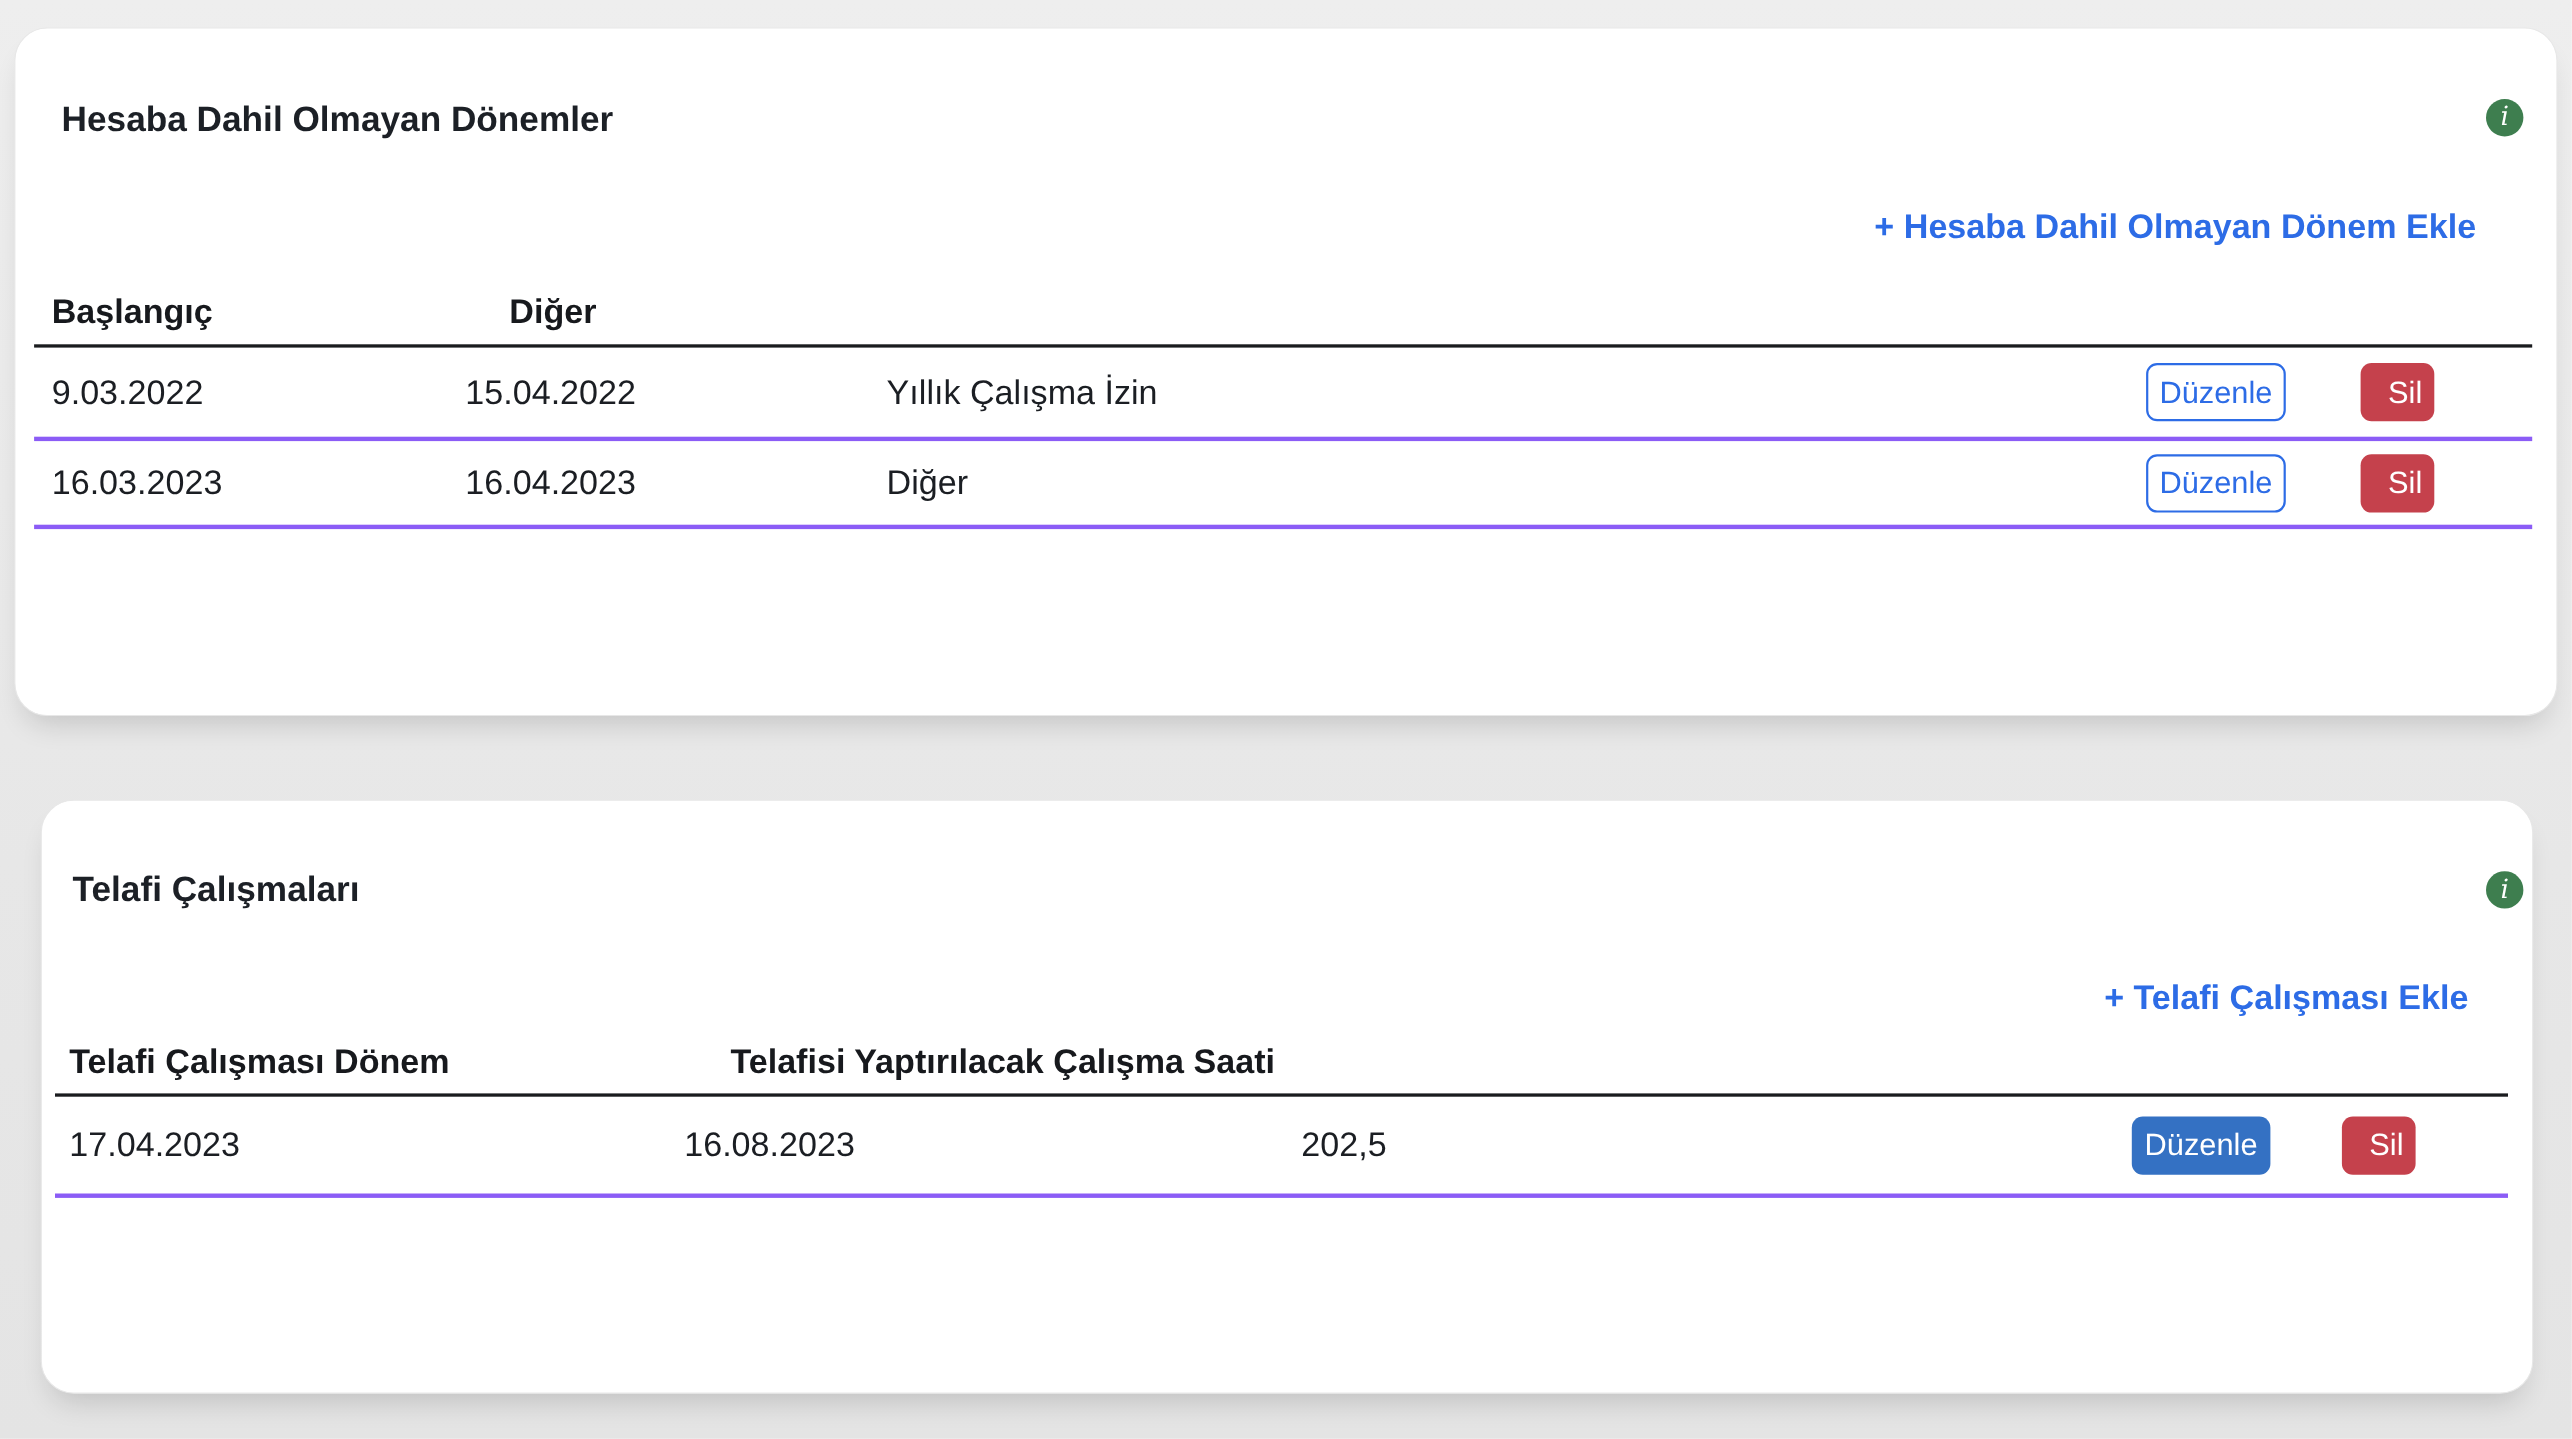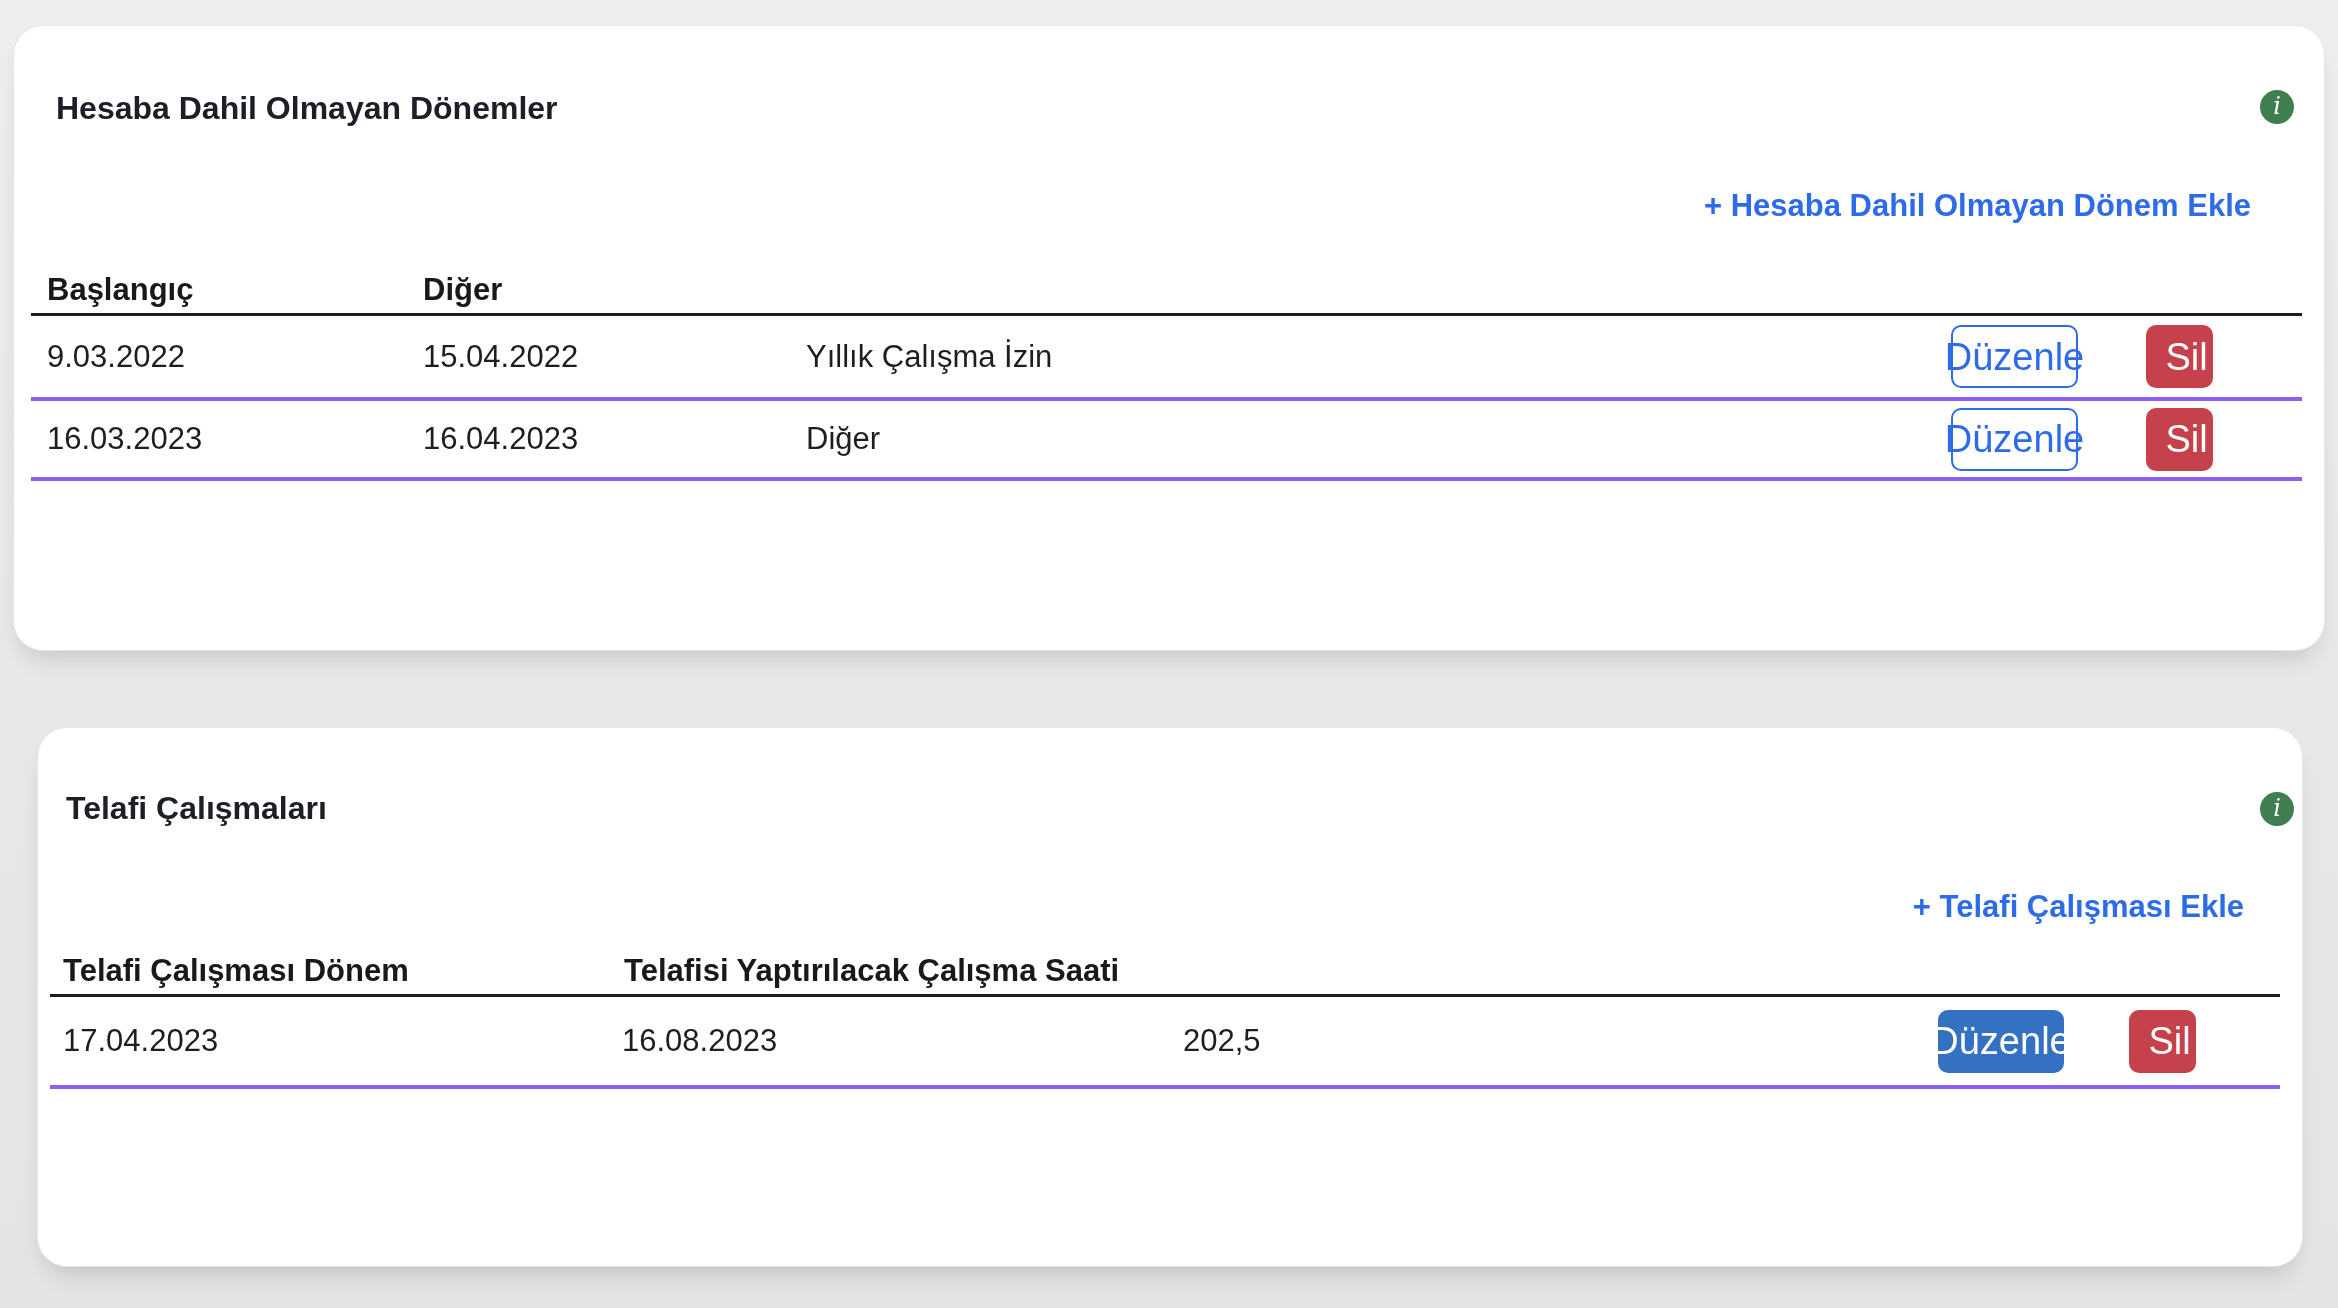--- a/index.html
+++ b/index.html
@@ -48,24 +48,24 @@
     text-decoration:none;
   }
   .card-1 .add-link { right:73px; top:161px; }
   .card-2 .add-link { right:58px; top:160px; }
 
   .tbl { position:absolute; }
   .card-1 .tbl { left:17px; top:240px; width:2271px; }
   .card-2 .tbl { left:12px; top:219px; width:2230px; }
 
   .thead {
-    display:flex; align-items:center;
+    display:flex; 
     height:50px;
     border-bottom:3px solid #1a1c1f;
-    font-weight:700; font-size:31px; color:#17191d;
+    font-weight:700; font-size:31px; color:#17191d;gap:40px;
   }
   .trow {
     display:flex; align-items:center;
     border-bottom:4px solid #8b5cf6;
     font-size:31px; color:#1b1e23;
   }
   .card-1 .trow-0 { height:85px; }
   .card-1 .trow-1 { height:80px; }
   .card-2 .trow-0 { height:92px; }
 
@@ -80,23 +80,23 @@
   .actions {
     margin-left:auto;
     display:flex; align-items:center;
   }
   .card-1 .actions { padding-right:89px; }
   .card-2 .actions { padding-right:84px; }
   .card-1 .actions .gap { width:68px; }
   .card-2 .actions .gap { width:65px; }
 
   .btn {
-    height:63px; border-radius:10px;
+    height:53px; border-radius:10px;
     font-family:"Liberation Sans", sans-serif;
-    font-size:38px; line-height:1;
+    font-size:28px; line-height:1;
     display:flex; align-items:center; justify-content:center;
     cursor:pointer; white-space:nowrap;
   }
   .btn-outline-blue {
     width:127px;
     background:#ffffff; color:#2d6ce6;
     border:2px solid #2d6ce6;
   }
   .btn-solid-blue {
     width:126px;

